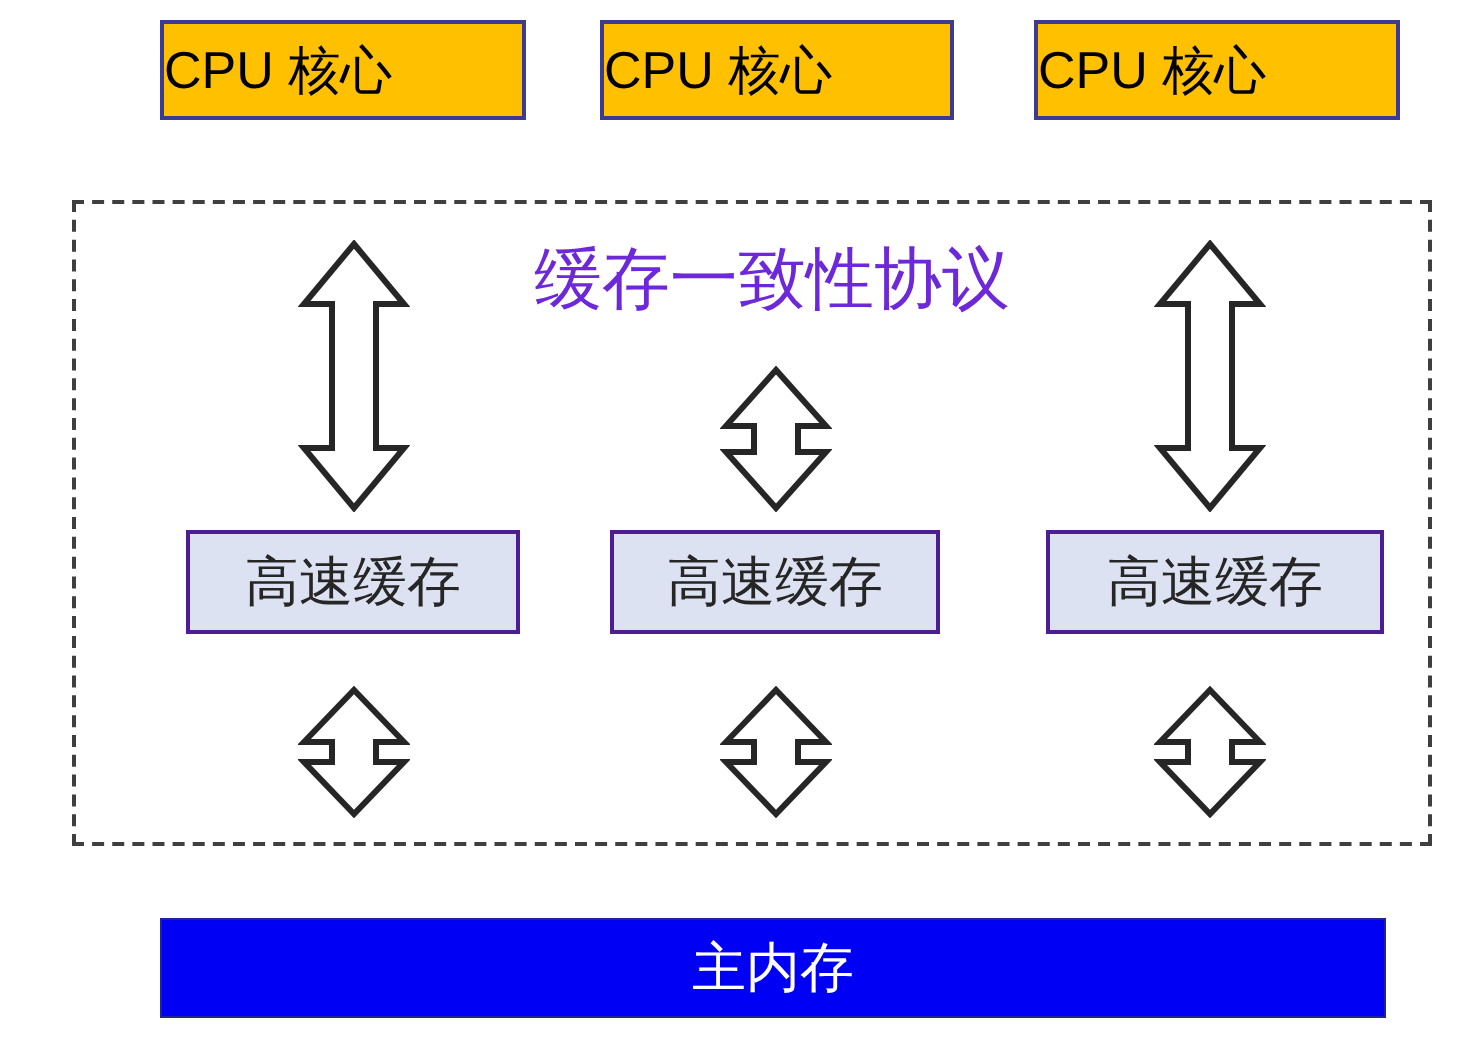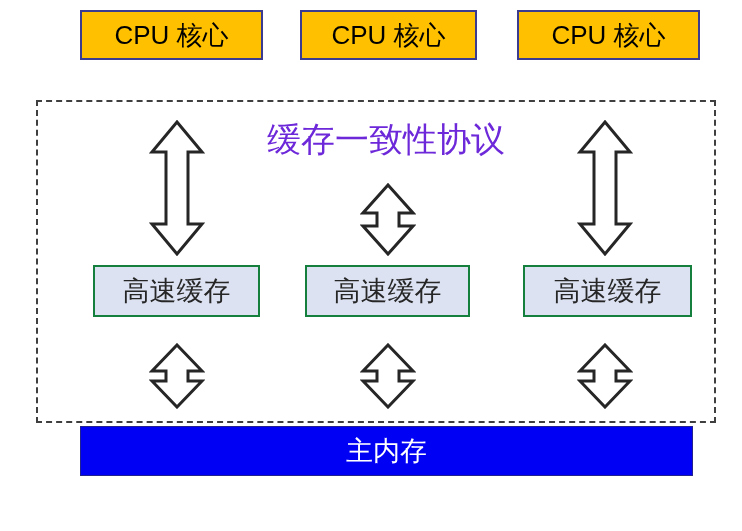--- a/index.html
+++ b/index.html
@@ -19,21 +19,20 @@
   }
 
   
   .cpu-box {
     position: absolute;
     box-sizing: border-box;
     background: #FFC000;
     border: 2px solid #3B3B8F;
     display: flex;
     align-items: center;
-    justify-content: center;
     color: #000000;
     font-size: 26px;
     letter-spacing: 0px;
     line-height: 1;
   }
   .cpu-box .lbl { white-space: nowrap; }
 
   
   .coherence-box {
     position: absolute;
@@ -59,36 +58,36 @@
     font-size: 34px;
     color: #6d28d9;
     white-space: nowrap;
   }
 
   
   .cache-box {
     position: absolute;
     box-sizing: border-box;
     background: #DCE2F1;
-    border: 2px solid #15803d;
+    border: 2px solid #4c1d95;
     display: flex;
     align-items: center;
     justify-content: center;
     color: #262626;
     font-size: 27px;
     line-height: 1;
   }
   .cache-box .lbl { white-space: nowrap; }
 
   
   .memory-bar {
     position: absolute;
     box-sizing: border-box;
     left: 80px;
-    top: 426px;
+    top: 459px;
     width: 613px;
     height: 50px;
     background: #0000F5;
     border: 1px solid #23238E;
     display: flex;
     align-items: center;
     justify-content: center;
     color: #ffffff;
     font-size: 27px;
   }

